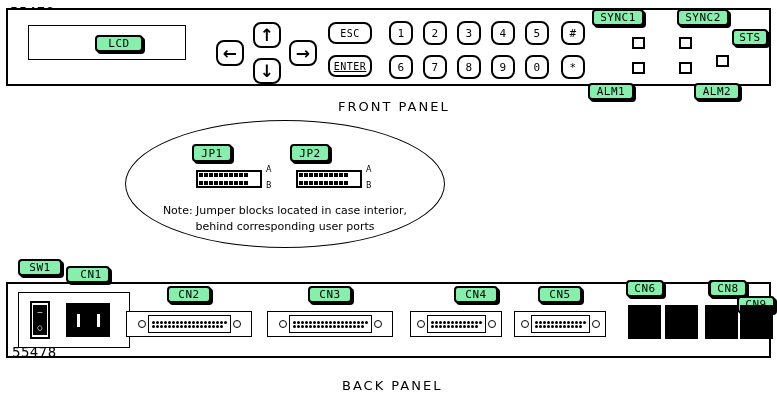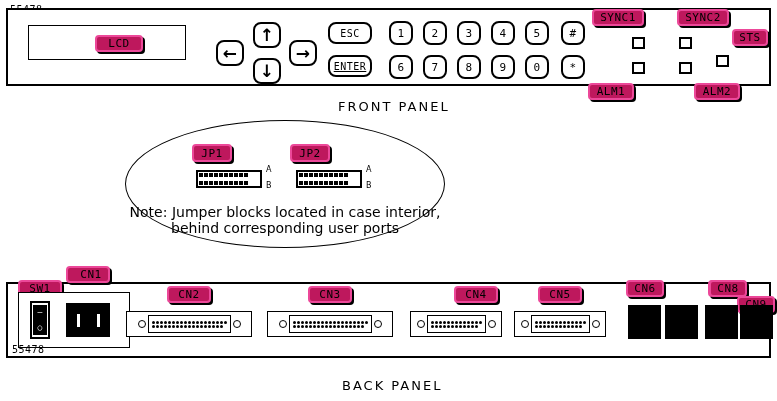--- a/index.html
+++ b/index.html
@@ -2,41 +2,41 @@
 <html><head>
 <meta charset="utf-8">
 <style>
   html,body{margin:0;padding:0;background:#ffffff;}
   body{width:777px;height:401px;position:relative;overflow:hidden;
        font-family:"DejaVu Sans Mono","Liberation Mono",monospace;color:#000;}
   
   .panel{position:absolute;border:2px solid #000;background:#fff;box-sizing:border-box;}
   #front-panel{left:6px;top:8px;width:765px;height:78px;}
   #back-panel{left:6px;top:282px;width:765px;height:76px;}
-  .model-no{position:absolute;font-size:10px;letter-spacing:.5px;}
+  .model-no{position:absolute;font-size:14px;letter-spacing:.5px;}
   
   #lcd-window{position:absolute;left:28px;top:25px;width:158px;height:35px;border:1.5px solid #000;box-sizing:border-box;background:#fff;}
   
-  .callout{position:absolute;border:2px solid #ec4899;border-radius:4px;background:#be185d;
+  .callout{position:absolute;border:2px solid #000000;border-radius:4px;background:#86efac;
            font-size:11px;line-height:1;display:flex;align-items:center;justify-content:center;
            box-shadow:2px 2px 0 #000;box-sizing:border-box;letter-spacing:.5px;white-space:nowrap;padding:0 3px;}
   
   .key{position:absolute;border:2px solid #000;border-radius:7px;background:#fff;
        display:flex;align-items:center;justify-content:center;font-size:10px;box-sizing:border-box;
        letter-spacing:.5px;}
   .key.num{width:24px;height:24px;border-radius:8px;font-size:11px;}
   .key.wide{width:44px;height:22px;border-radius:8px;}
   .key.arrow{width:28px;height:26px;border-radius:8px;}
   .arrowglyph{font-size:17px;line-height:1;font-family:"DejaVu Sans",sans-serif;font-weight:bold;}
   
   .led{position:absolute;width:13px;height:12px;border:2px solid #000;background:#fff;box-sizing:border-box;}
   
   #jumper-ellipse{position:absolute;left:125px;top:120px;width:320px;height:128px;
                   border:1.5px solid #000;border-radius:50%;background:#fff;box-sizing:border-box;}
-  .note-line{position:absolute;width:100%;text-align:center;font-size:14px;
+  .note-line{position:absolute;width:100%;text-align:center;font-size:11px;
              font-family:"DejaVu Sans",sans-serif;letter-spacing:0px;}
   
   .jumper{position:absolute;border:2px solid #000;background:#fff;box-sizing:border-box;
           display:flex;flex-direction:column;justify-content:space-between;padding:1px;}
   .jrow{display:flex;gap:1px;}
   .jpin{width:4px;height:4px;background:#000;}
   .ab{position:absolute;font-size:8px;font-family:"DejaVu Sans",sans-serif;}
   
   #power-block{position:absolute;left:18px;top:292px;width:112px;height:56px;border:1.5px solid #000;box-sizing:border-box;background:#fff;}
   #sw1{position:absolute;left:30px;top:301px;width:20px;height:38px;border:2px solid #000;background:#fff;box-sizing:border-box;
@@ -222,21 +222,21 @@
     </div>
 </div>
 <div class="ab" style="left:366px;top:165px;">A</div>
 <div class="ab" style="left:366px;top:181px;">B</div>
 
 <div class="note-line" style="left:125px;top:204px;width:320px;">Note: Jumper blocks located in case interior,</div>
 <div class="note-line" style="left:125px;top:220px;width:320px;">behind corresponding user ports</div>
 
 <div class="panel" id="back-panel"></div>
 
-<div class="callout" style="left:18px;top:280px;width:44px;height:17px;">SW1</div>
+<div class="callout" style="left:18px;top:259px;width:44px;height:17px;">SW1</div>
 <div class="callout" style="left:66px;top:266px;width:44px;height:17px;padding-left:9px;">CN1</div>
 
 <div id="power-block"></div>
 <div id="sw1">
   <div class="rocker">
     <span>—</span>
     <span>○</span>
   </div>
 </div>
 <div id="cn1">

